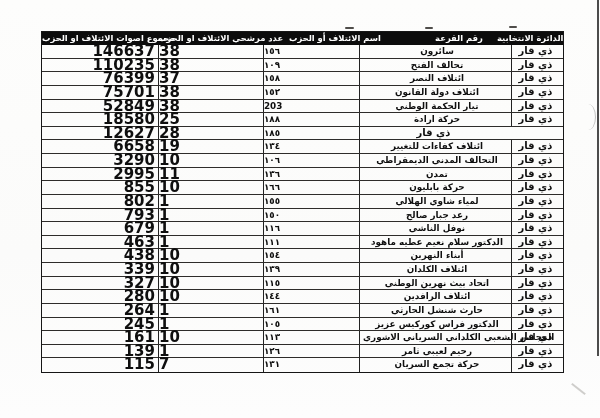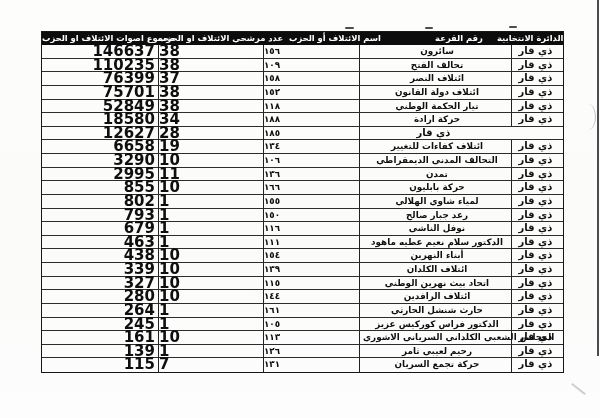--- a/index.html
+++ b/index.html
@@ -93,27 +93,27 @@
         <div class="row">
           <span class="cell c-votes">75701</span>
           <span class="cell c-cand">38</span>
           <span class="cell c-lot">١٥٢</span>
           <span class="cell c-name">ائتلاف دولة القانون</span>
           <span class="cell c-district">ذي قار</span>
         </div>
         <div class="row">
           <span class="cell c-votes">52849</span>
           <span class="cell c-cand">38</span>
-          <span class="cell c-lot">١١٨</span>
+          <span class="cell c-lot">203</span>
           <span class="cell c-name">تيار الحكمة الوطني</span>
           <span class="cell c-district">ذي قار</span>
         </div>
         <div class="row">
           <span class="cell c-votes">18580</span>
-          <span class="cell c-cand">34</span>
+          <span class="cell c-cand">25</span>
           <span class="cell c-lot">١٨٨</span>
           <span class="cell c-name">حركة ارادة</span>
           <span class="cell c-district">ذي قار</span>
         </div>
         <div class="row">
           <span class="cell c-votes">12627</span>
           <span class="cell c-cand">28</span>
           <span class="cell c-lot">١٨٥</span>
           <span class="cell c-district">ذي قار</span>
         </div>

